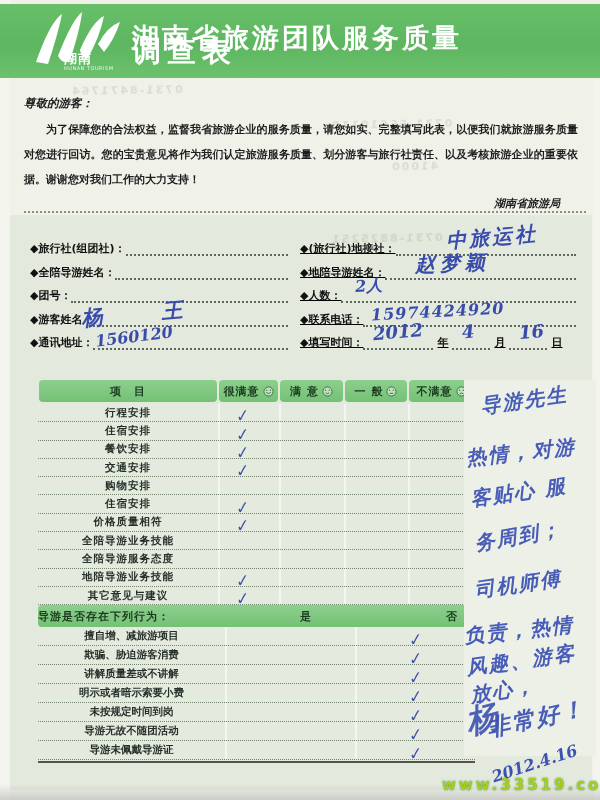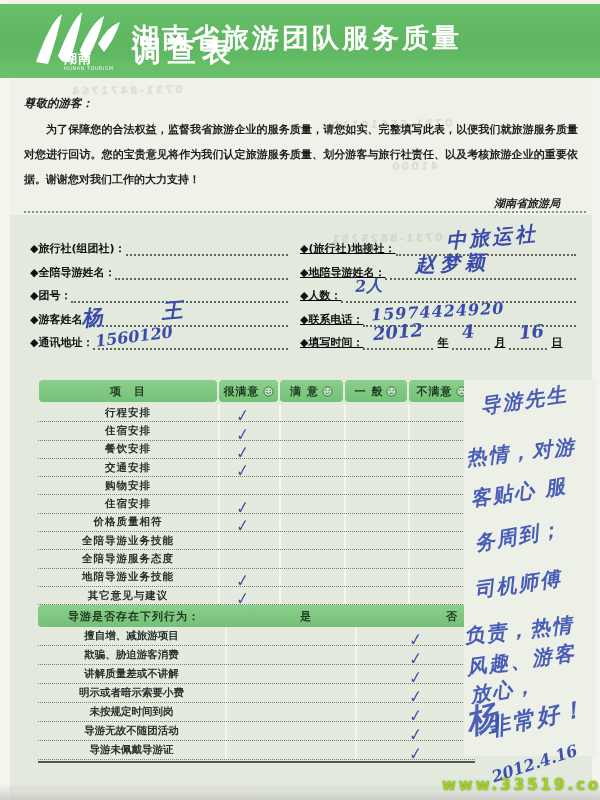--- a/index.html
+++ b/index.html
@@ -67,21 +67,21 @@
   .face { width:11px; height:11px; flex:none; }
   .rows { margin-top:2px; }
   .trow { display:grid; grid-template-columns:180px 61px 65px 64px 67px; height:18.3px;
           border-bottom:1px dotted #75846f; background:#e4eade; align-items:center; }
   .c-item { text-align:center; font-size:10.5px; font-weight:600; color:#26302a; letter-spacing:1px; }
   .c-r { border-left:2px solid #f4f7ef; height:100%; display:flex; align-items:flex-end; padding-left:16px; }
   .check { color:#3b4fa8; font-size:16px; font-weight:700; transform:rotate(-12deg) skewX(-8deg);
            position:relative; top:3px; line-height:1; }
   .subhead { position:relative; height:22px; margin-top:0; background:linear-gradient(180deg,#8ccf8d,#74c175);
              border-radius:4px; display:flex; align-items:center; font-size:11px; font-weight:700; color:#1c3a1e; }
-  .subhead .lbl { padding-left:30px; letter-spacing:1px; }
+  .subhead .lbl { letter-spacing:1px; }
   .subhead .yes { position:absolute; left:262px; } .subhead .no { position:absolute; left:408px; }
   .brow { display:grid; grid-template-columns:187px 130px 120px; height:18.9px;
           border-bottom:1px dotted #75846f; background:#e4eade; align-items:center; }
   .brow .c-item { letter-spacing:0; }
   .c-yes,.c-no { height:100%; display:flex; align-items:flex-end; justify-content:center; border-left:2px solid #f4f7ef; }
   .bottomline { border-top:2px solid #4e564e; margin-top:1px; }
 
   
   .comments-col { position:absolute; left:452px; top:0; width:126px; height:400px; }
   .chead { height:22px; background:linear-gradient(180deg,#8ccf8d,#74c175); border-radius:4px;

